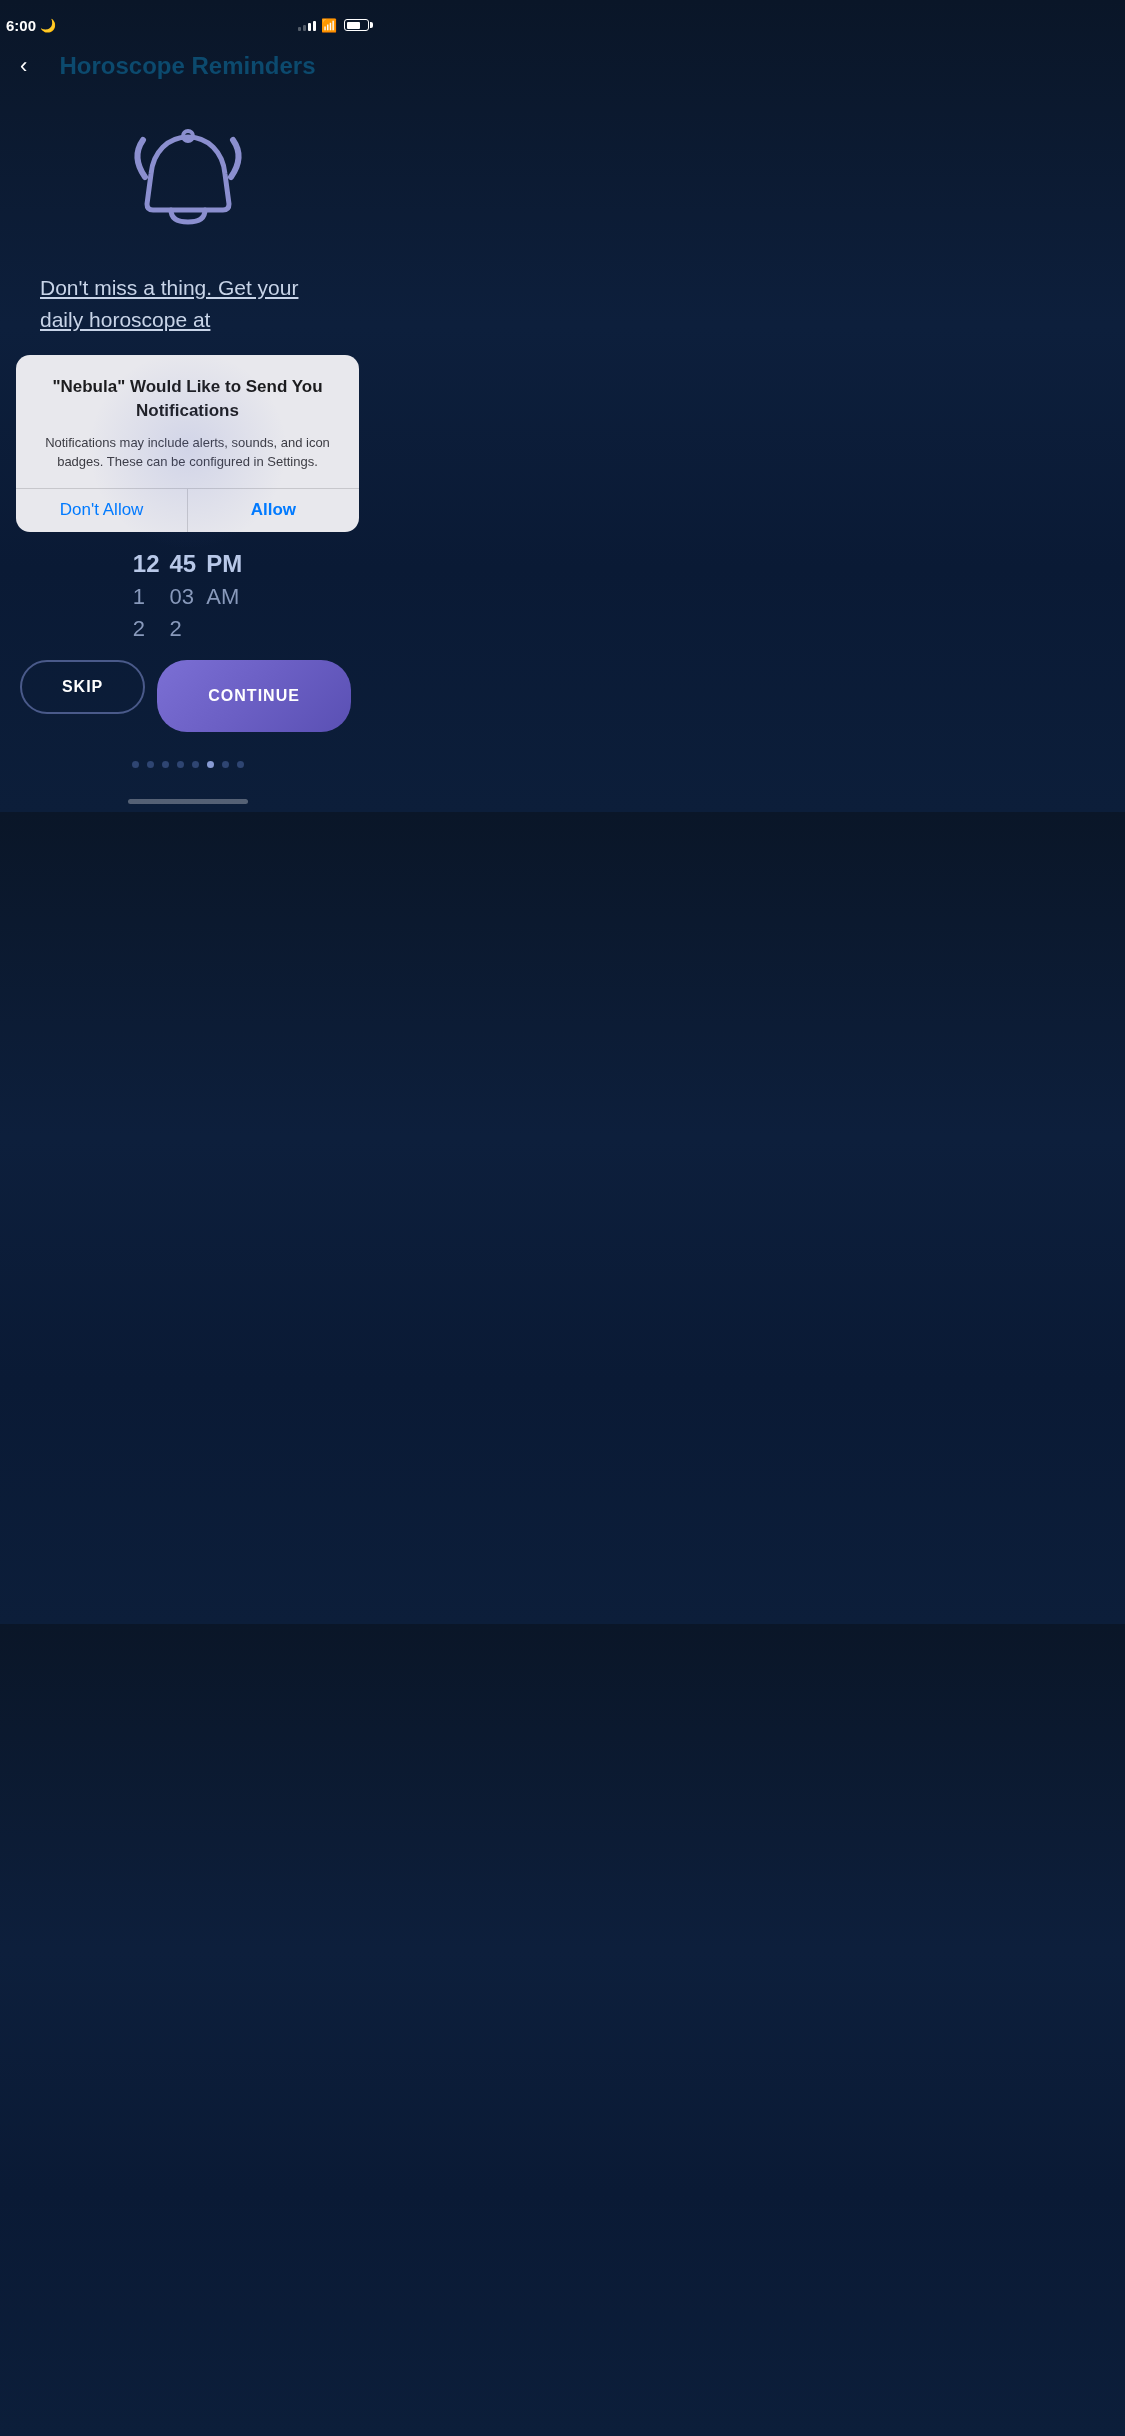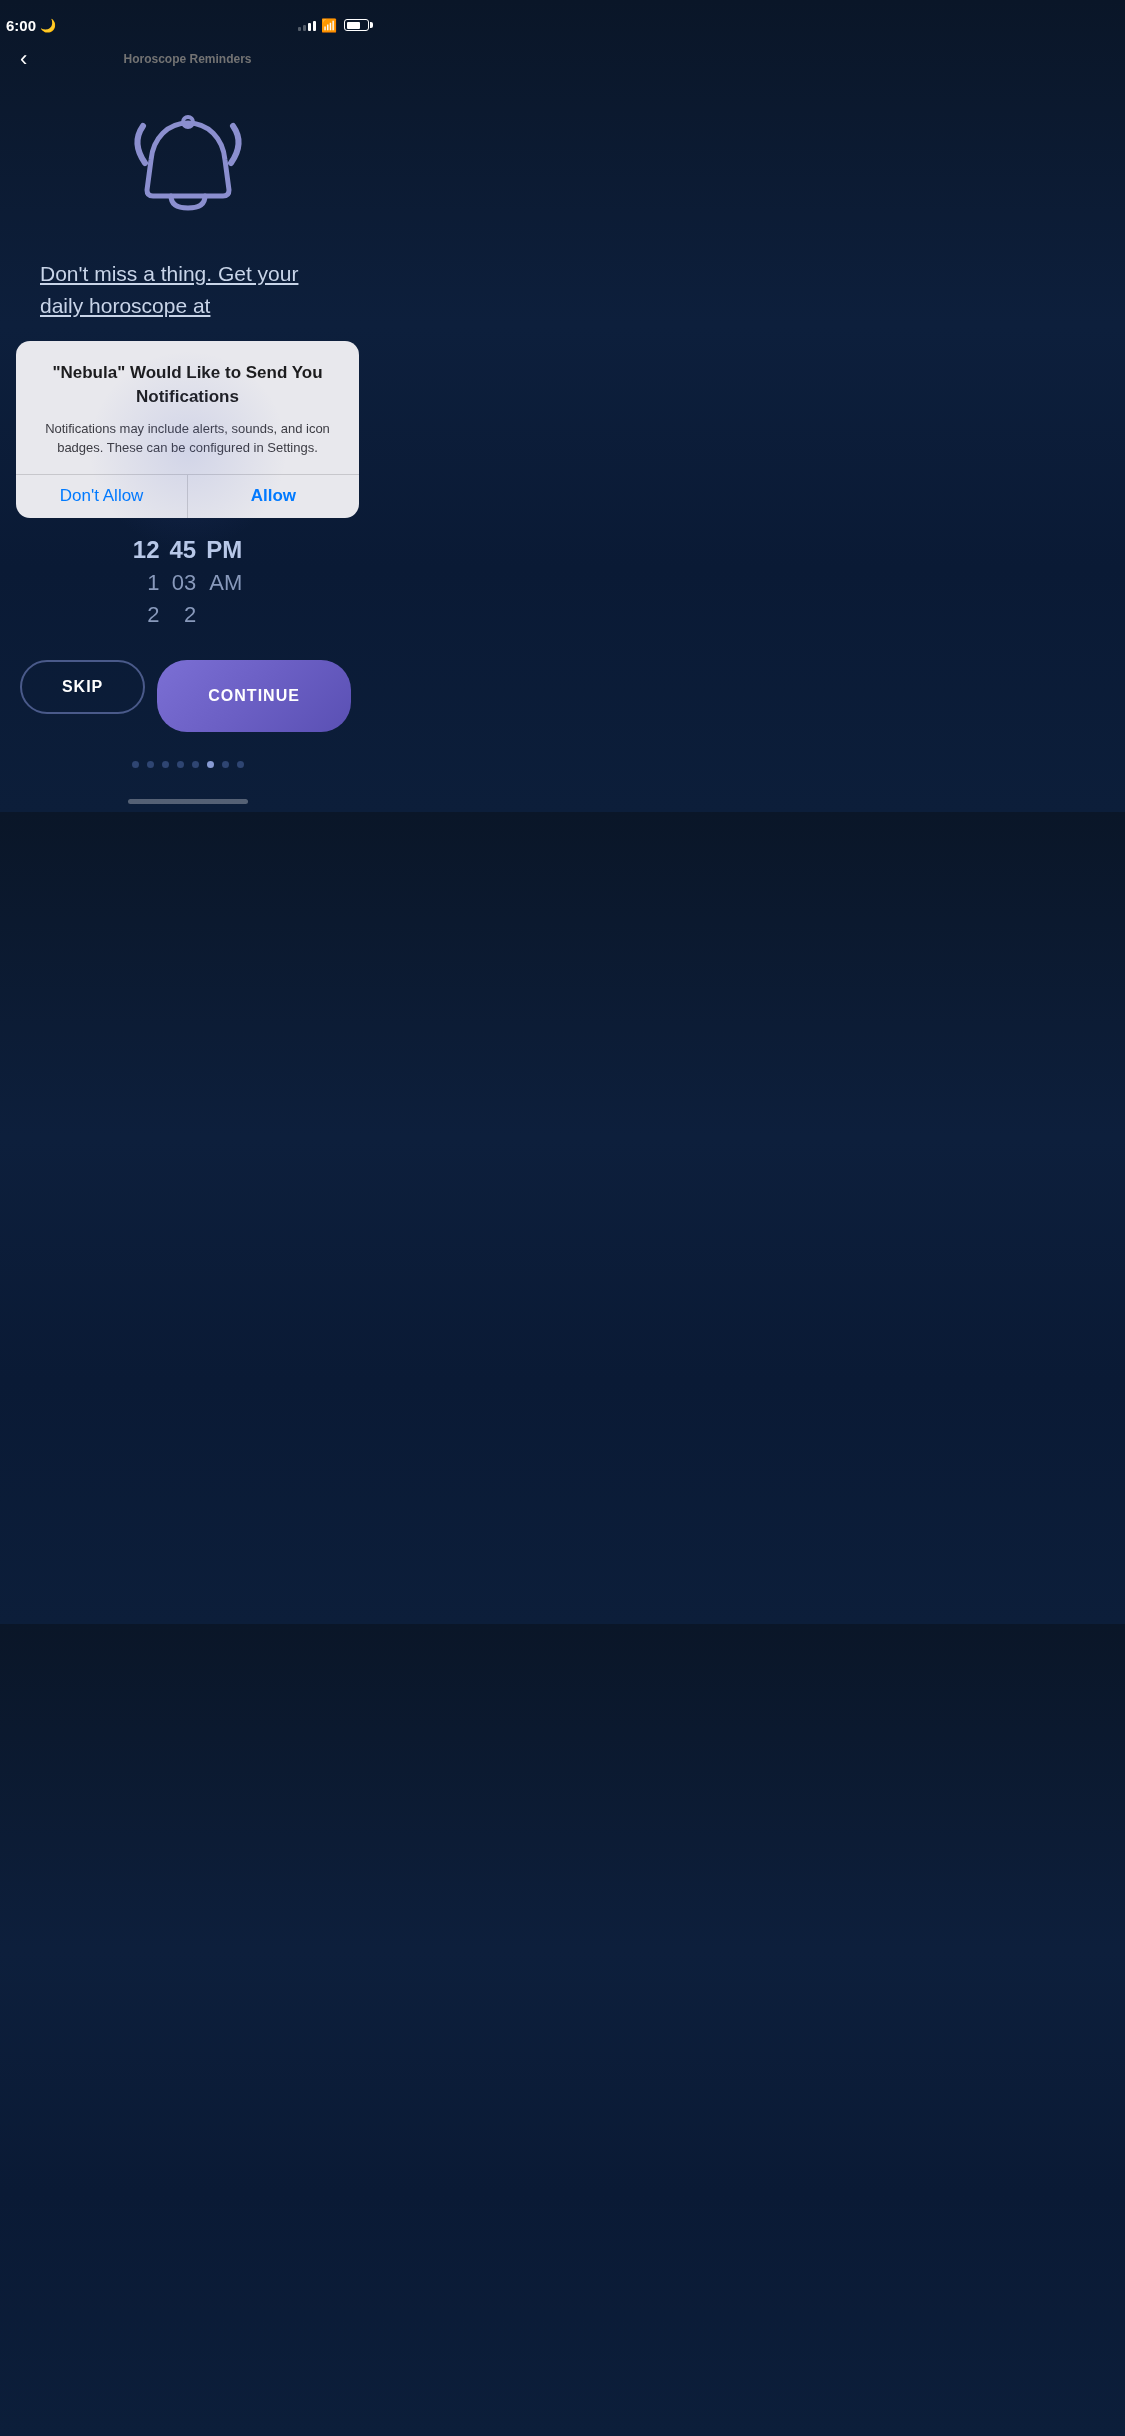--- a/index.html
+++ b/index.html
@@ -105,23 +105,23 @@
     .back-button {
       position: absolute;
       left: 20px;
       font-size: 22px;
       color: #fff;
       font-weight: 300;
       cursor: pointer;
     }
 
     .header-title {
-      font-size: 12px;
+      font-size: 24px;
       font-weight: 600;
-      color: #737373;
+      color: #0c4a6e;
       text-align: left;
     }
 
     
     .bell-container {
       display: flex;
       justify-content: center;
       align-items: center;
       padding: 30px 0 20px;
     }
@@ -210,21 +210,21 @@
     .time-picker-area {
       display: flex;
       justify-content: center;
       gap: 10px;
       padding: 18px 0 0;
     }
 
     .time-column {
       display: flex;
       flex-direction: column;
-      align-items: flex-end;
+      align-items: flex-start;
       gap: 6px;
     }
 
     .time-value {
       font-size: 22px;
       color: #8899bb;
     }
 
     .time-value.selected {
       font-size: 24px;

